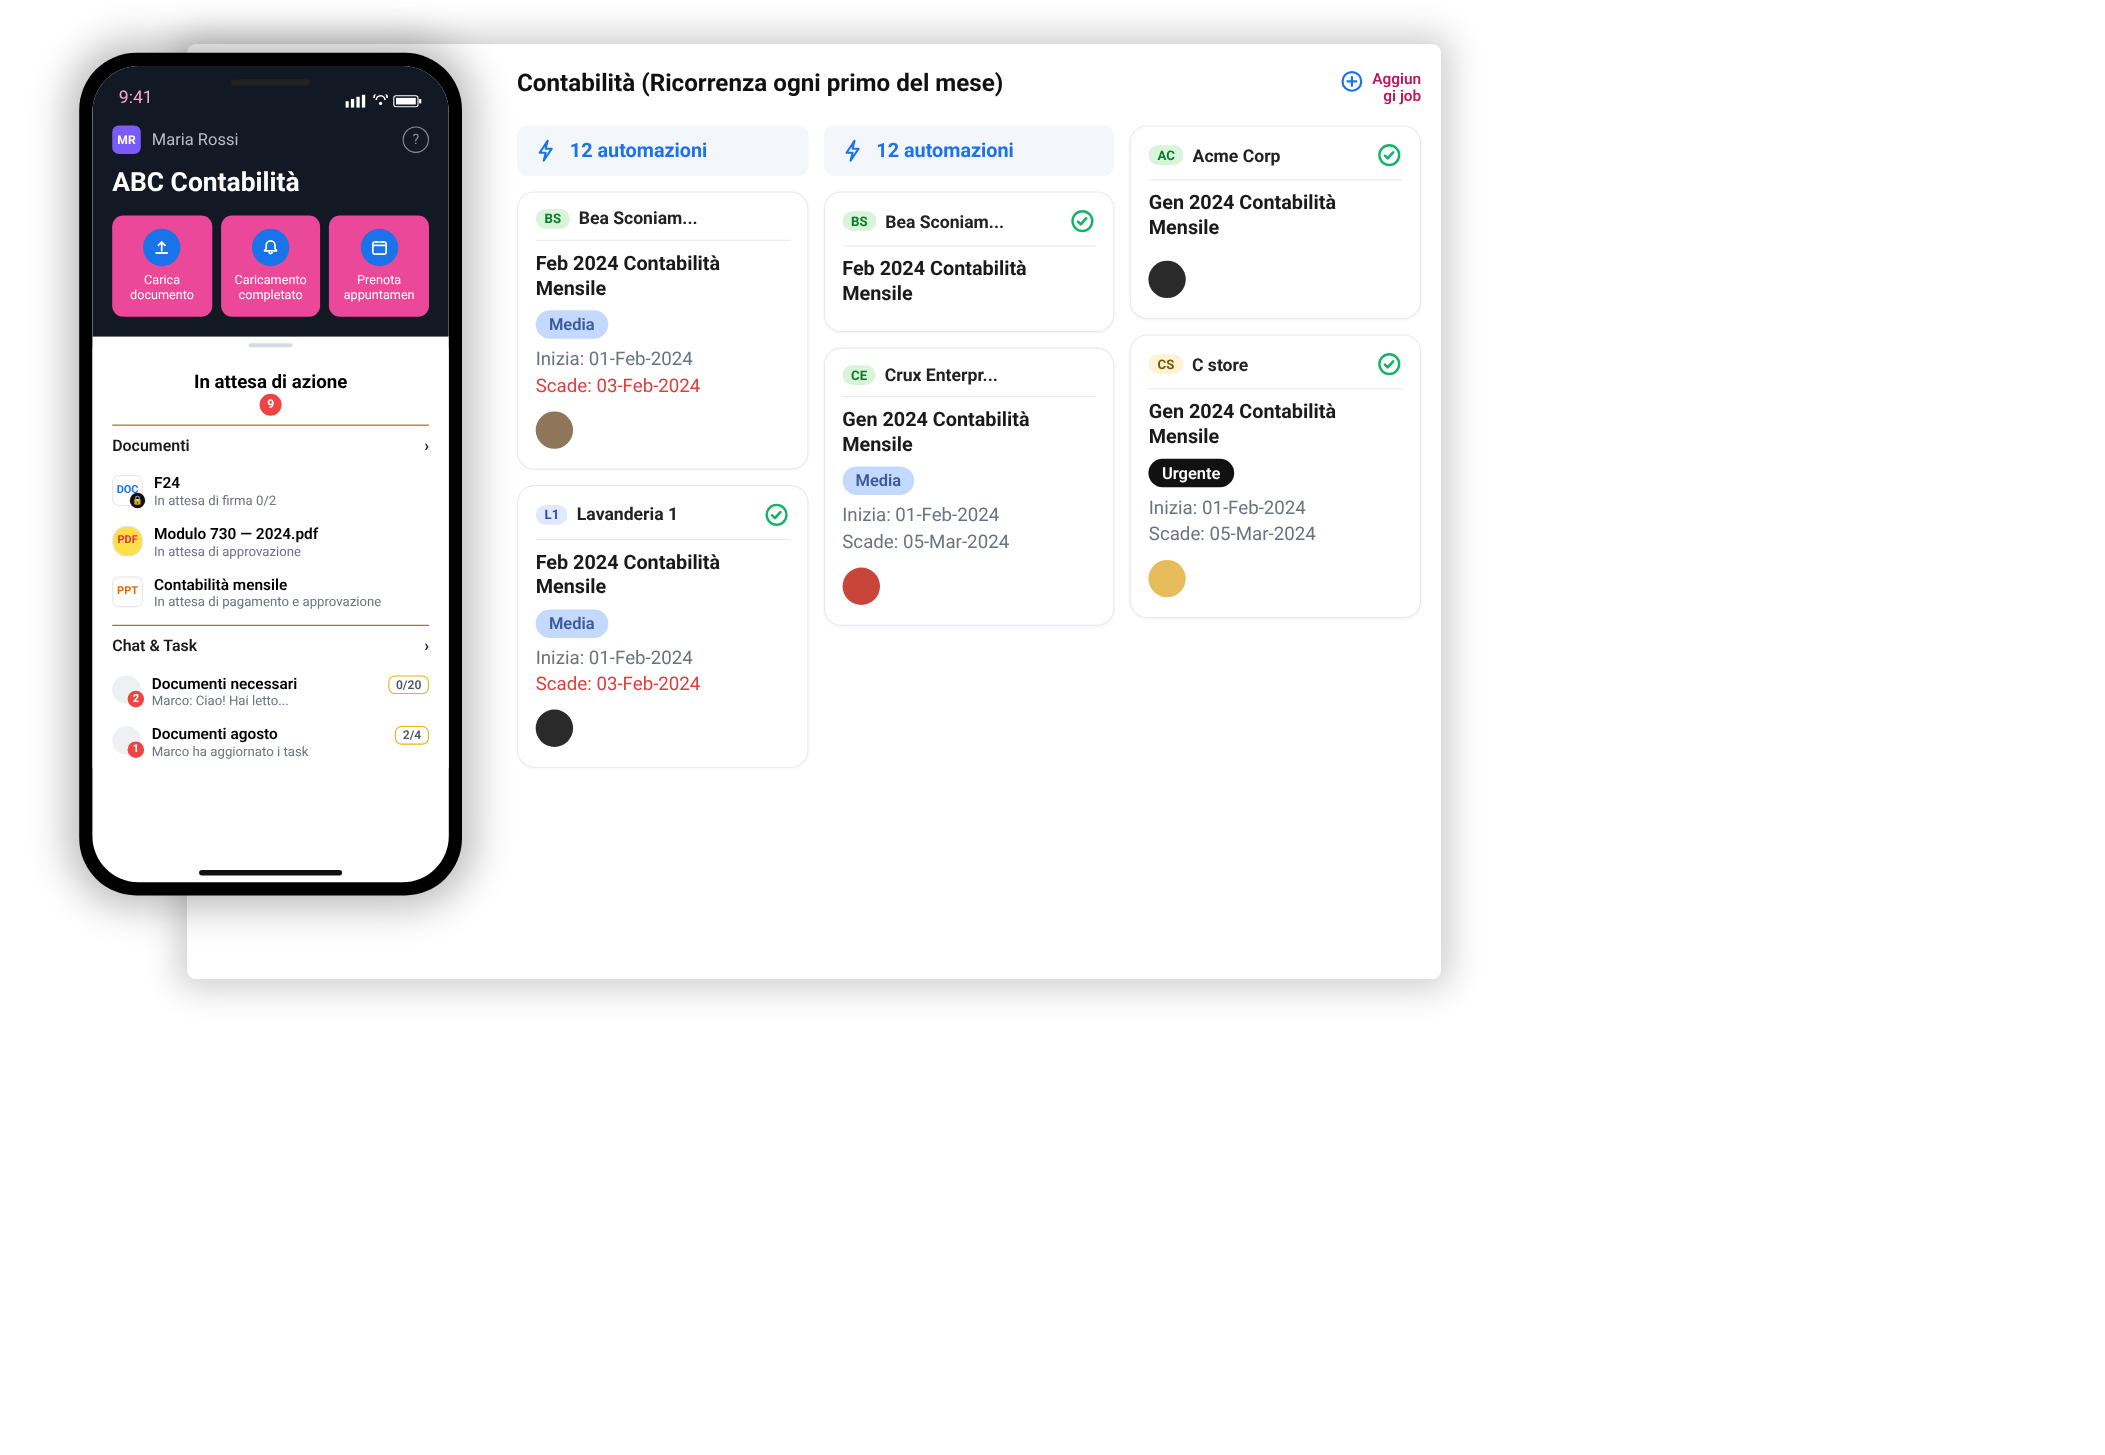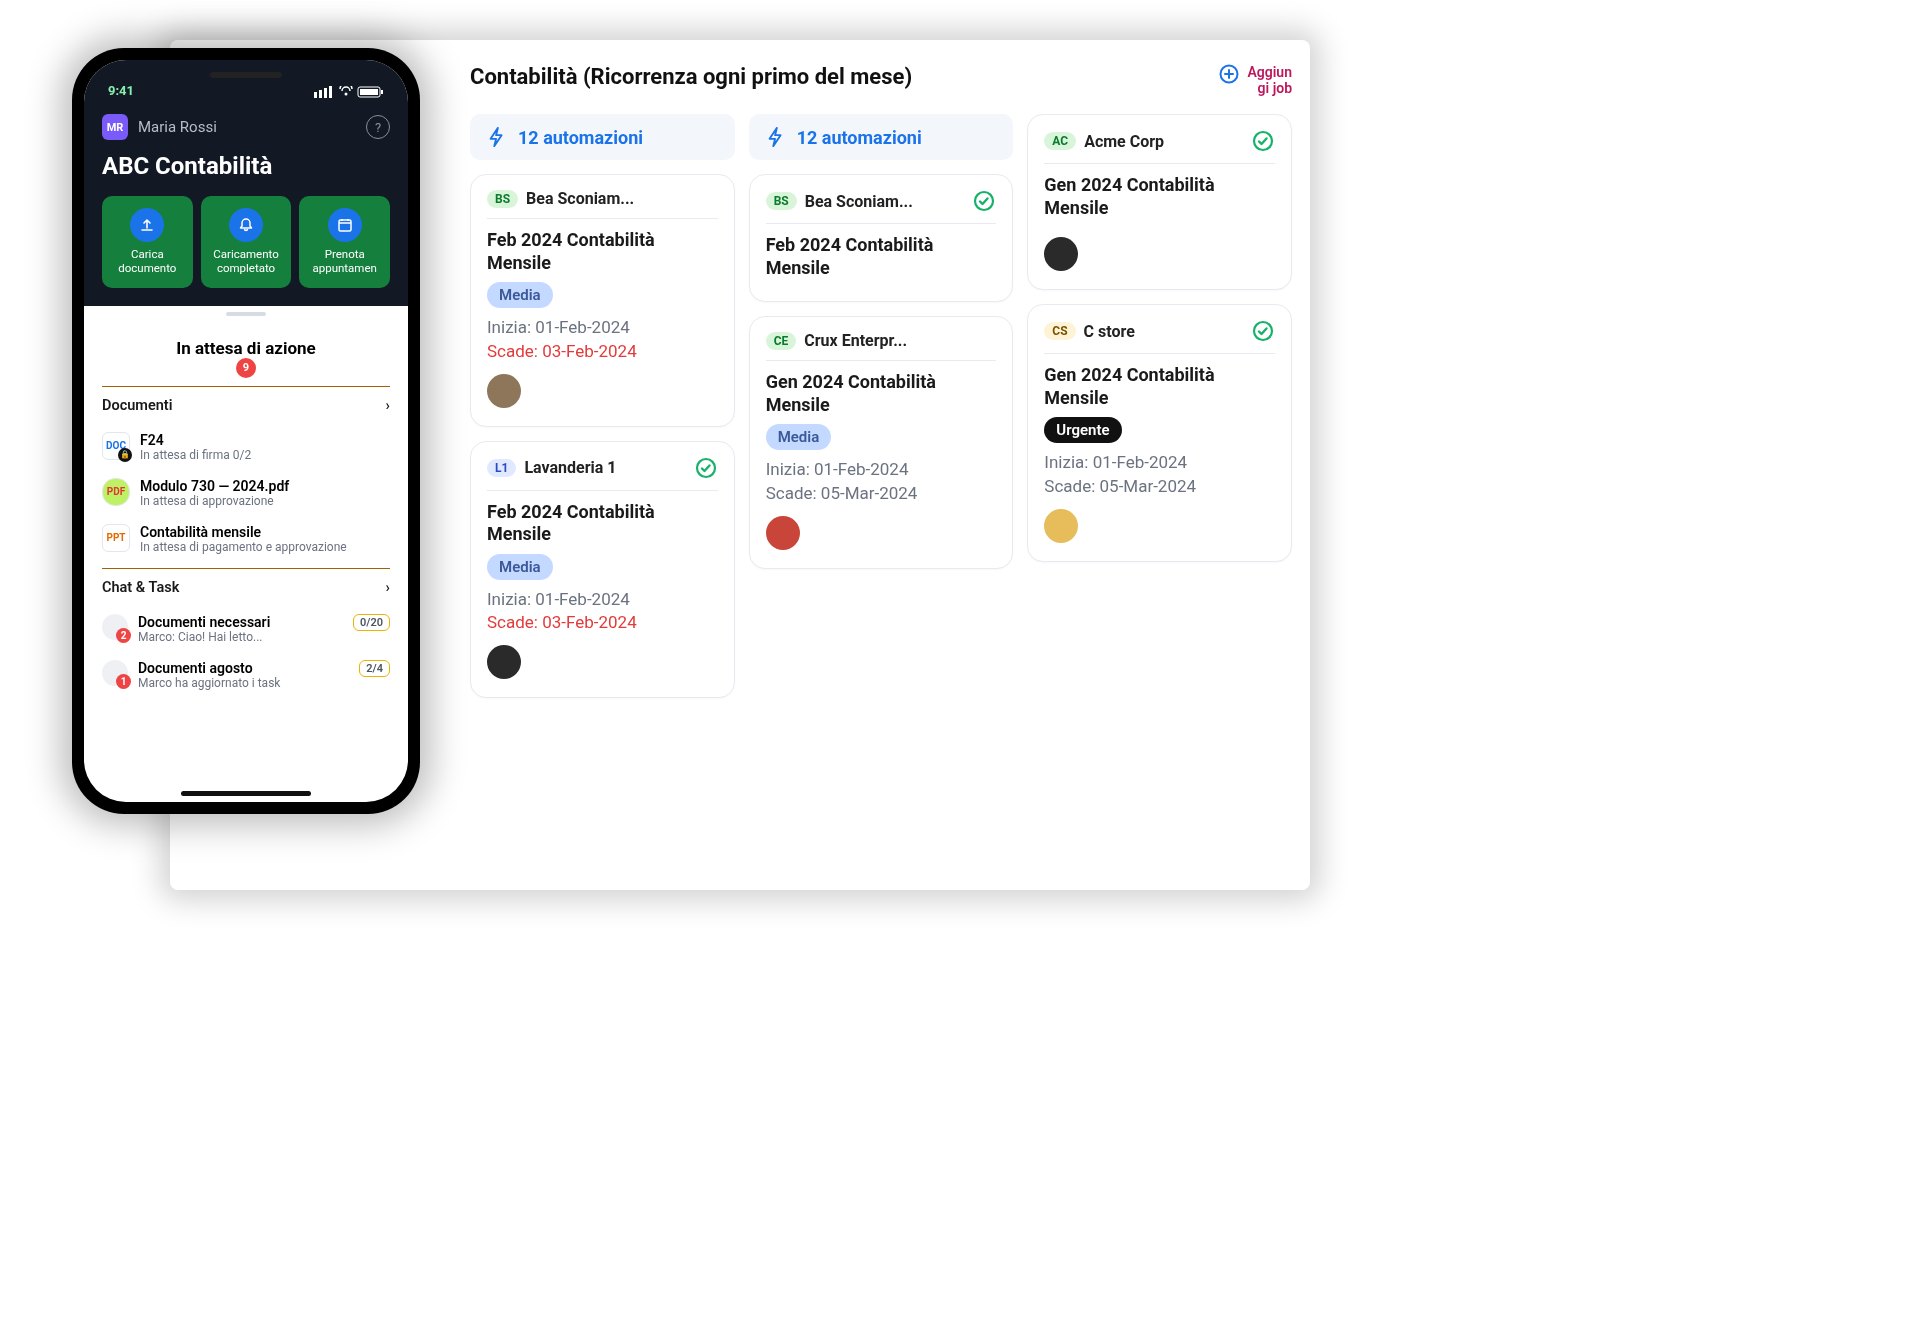--- a/index.html
+++ b/index.html
@@ -57,40 +57,40 @@
     left:72px; top:48px;
     width:348px; height:766px;
     background:#000;
     border-radius:52px;
     padding:12px;
     box-shadow:0 0 34px 12px rgba(0,0,0,.25);
     z-index:5;
   }
   .screen { width:100%; height:100%; background:#fff; border-radius:42px; overflow:hidden; position:relative; }
   .notch { position:absolute; top:12px; left:50%; transform:translateX(-50%); width:72px; height:6px; background:#222; border-radius:3px; }
-  .status-bar { height:40px; background:#121824; color:#86efac; display:flex; justify-content:space-between; align-items:flex-end; padding:0 24px 2px; font-size:13px; font-weight:700; }
+  .status-bar { height:40px; background:#121824; color:#f9a8d4; display:flex; justify-content:space-between; align-items:flex-end; padding:0 24px 2px; font-size:16px; font-weight:400; }
   .p-head { background:#121824; color:#fff; padding:14px 18px 18px; }
   .user-row { display:flex; align-items:center; gap:10px; }
   .mr { width:26px; height:26px; border-radius:6px; background:#7a5af8; color:#fff; font-size:11px; font-weight:700; display:flex; align-items:center; justify-content:center; }
   .u-name { color:#b8bdc9; font-size:15px; flex:1; }
   .help-c { width:24px; height:24px; border:1.5px solid #8a8f9c; border-radius:50%; display:flex; align-items:center; justify-content:center; color:#8a8f9c; font-size:13px; }
   .firm { font-size:24px; font-weight:700; margin-top:12px; }
   .actions { display:flex; gap:8px; margin-top:16px; }
-  .act { flex:1; background:#15803d; border-radius:10px; padding:12px 6px; text-align:center; }
+  .act { flex:1; background:#ec4899; border-radius:10px; padding:12px 6px; text-align:center; }
   .act .circ { width:34px; height:34px; border-radius:50%; background:#1a73e8; margin:0 auto 6px; display:flex; align-items:center; justify-content:center; color:#fff; }
   .act span { font-size:11.5px; line-height:1.2; display:block; }
   .p-body { background:#fff; padding:14px 18px 0; }
   .sec-row { display:flex; justify-content:space-between; align-items:center; padding:8px 0;flex-direction:column; }
   .sec-title { font-weight:700; font-size:17px; }
   .badge-red { background:#ef4444; color:#fff; font-size:11px; font-weight:700; width:20px; height:20px; border-radius:50%; display:flex; align-items:center; justify-content:center; }
   .sub-row { display:flex; justify-content:space-between; align-items:center; padding:10px 0; border-top:1px solid #a16207; font-size:14.5px; font-weight:600; color:#1a1a1a; }
   .doc { display:flex; gap:10px; padding:8px 0; align-items:flex-start; }
   .fic { width:28px; height:28px; border-radius:6px; border:1px solid #e2e6ee; display:flex; align-items:center; justify-content:center; font-size:10px; font-weight:700; position:relative; }
   .fic.doc1{color:#1a73e8;}
-  .fic.pdf{background:#bef264; color:#e03636;border-radius:13px;}
+  .fic.pdf{background:#fde047; color:#e03636;border-radius:13px;}
   .fic.ppt{color:#e36a00;}
   .lock-b{ position:absolute; right:-3px; bottom:-3px; width:14px; height:14px; background:#111; border-radius:50%; color:#fff; font-size:8px; display:flex; align-items:center; justify-content:center;}
   .doc .info { flex:1; }
   .doc .t { font-size:14px; font-weight:600; }
   .doc .s { font-size:12px; color:#6b7280; }
   .chat { display:flex; gap:10px; padding:8px 0; align-items:flex-start; }
   .bubble-ic { width:26px; height:26px; border-radius:50%; background:#eef0f4; position:relative; }
   .bubble-ic .dot { position:absolute; right:-3px; bottom:-3px; background:#ef4444; color:#fff; font-size:10px; font-weight:700; width:15px; height:15px; border-radius:50%; display:flex; align-items:center; justify-content:center; }
   .chat .info{flex:1;}
   .chat .t{font-size:14px; font-weight:600;}

